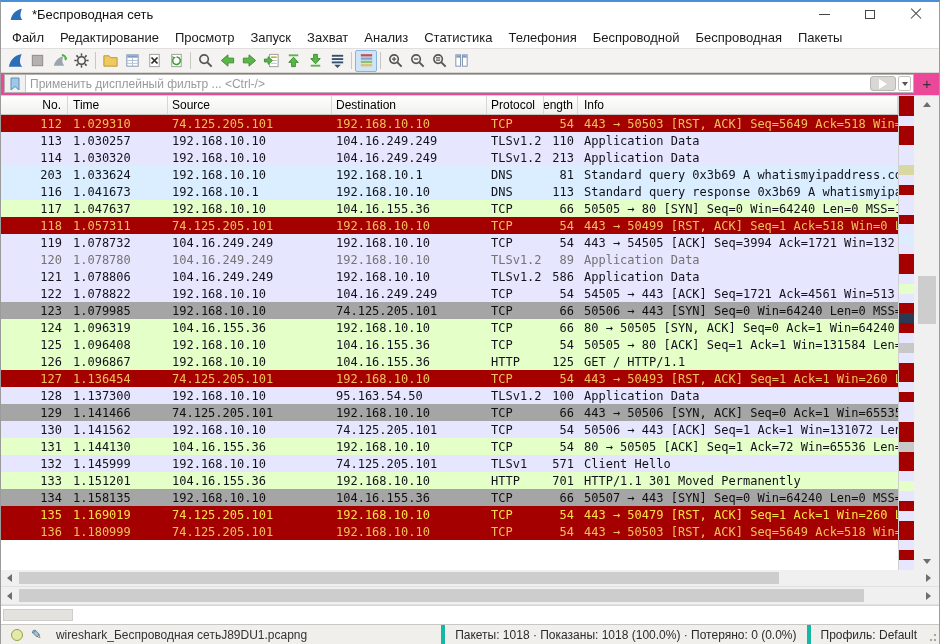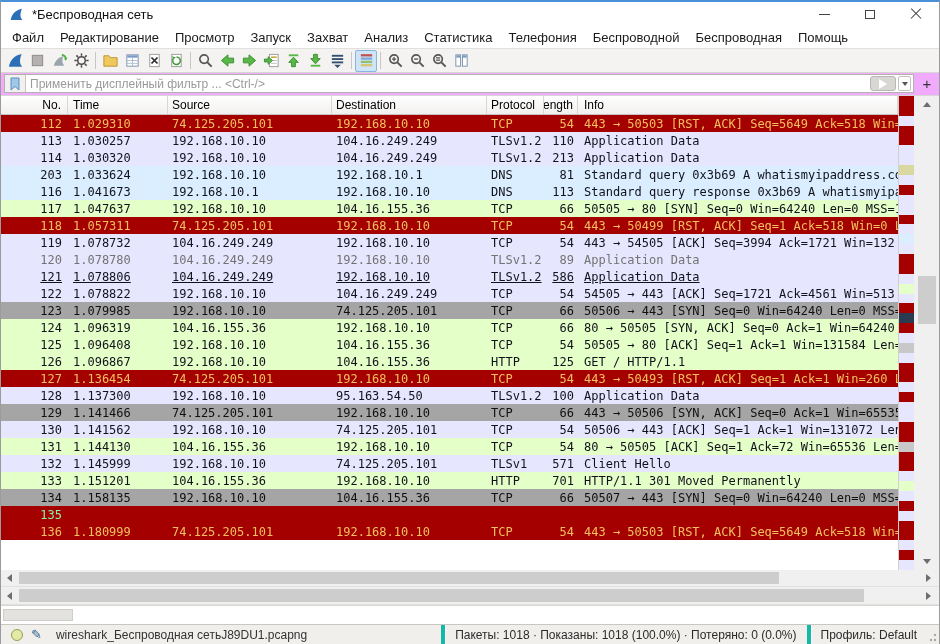--- a/index.html
+++ b/index.html
@@ -24,21 +24,21 @@
   
   .menubar { height:22px; flex:0 0 22px; display:flex; align-items:center; background:#fff; padding-left:3px; font-size:13px; color:#1a1a1a; }
   .menu-item { padding:2px 8px; cursor:default; }
   
   .toolbar { height:25px; flex:0 0 25px; background:#f4f3f1; border-top:1px solid #e2e0de; border-bottom:1px solid #d8d6d3; display:flex; align-items:center; padding-left:3px; }
   .tbtn { width:22px; height:22px; display:flex; align-items:center; justify-content:center; border:1px solid transparent; border-radius:2px; }
   .tbtn svg { width:17px; height:17px; }
   .tbtn.pressed { background:#cfe4f7; border-color:#84b6e0; }
   .tsep { width:1px; height:17px; background:#c9c7c4; margin:0 3px; }
   
-  .filterbar { height:23px; flex:0 0 23px; background:#f0abfc; display:flex; align-items:center; padding:1px 3px 2px 3px; border-bottom:1px solid #d8d6d3; }
+  .filterbar { height:23px; flex:0 0 23px; background:#ec4899; display:flex; align-items:center; padding:1px 3px 2px 3px; border-bottom:1px solid #d8d6d3; }
   .filter-box { flex:1; height:19px; background:#fff; border:1px solid #b4b2af; display:flex; align-items:center; }
   .bookmark-btn { width:21px; height:100%; background:#f2f1ef; border-right:1px solid #c9c7c4; display:flex; align-items:center; justify-content:center; }
   .bookmark-btn svg { width:12px; height:14px; }
   .filter-input { flex:1; border:none; outline:none; font-family:"Liberation Sans",sans-serif; font-size:12px; color:#222; padding:0 4px; height:15px; }
   .filter-input::placeholder { color:#9a9a9a; }
   .apply-btn { width:26px; height:15px; background:#d9d7d4; border:1px solid #b9b7b4; border-radius:3px; margin-right:2px; display:flex; align-items:center; justify-content:center; }
   .apply-arrow { width:0; height:0; border-left:8px solid #fff; border-top:5px solid transparent; border-bottom:5px solid transparent; }
   .filter-caret { width:13px; height:15px; border:1px solid #c5c3c0; border-radius:2px; margin-right:2px; display:flex; align-items:center; justify-content:center; }
   .caret-down { width:0;height:0;border-top:4px solid #555;border-left:3.5px solid transparent;border-right:3.5px solid transparent; }
   .plus-btn { width:18px; height:18px; margin-left:4px; font-size:15px; color:#333; display:flex; align-items:center; justify-content:center; }
@@ -234,21 +234,21 @@
       <span class="menu-item">Файл</span>
       <span class="menu-item">Редактирование</span>
       <span class="menu-item">Просмотр</span>
       <span class="menu-item">Запуск</span>
       <span class="menu-item">Захват</span>
       <span class="menu-item">Анализ</span>
       <span class="menu-item">Статистика</span>
       <span class="menu-item">Телефония</span>
       <span class="menu-item">Беспроводной</span>
       <span class="menu-item">Беспроводная</span>
-      <span class="menu-item">Помощь</span>
+      <span class="menu-item">Пакеты</span>
     </div>
 
   <div class="toolbar" id="toolbar">
       <span class="tbtn">
         <svg>
           <use href="#i-start-capture"></use>
         </svg>
       </span>
       <span class="tbtn">
         <svg>
@@ -383,35 +383,35 @@
       <div id="prows">
           <div class="prow" style="background: rgb(164, 0, 0); color: rgb(242, 192, 94);"><div class="cell c-no">112</div><div class="cell c-time">1.029310</div><div class="cell c-src">74.125.205.101</div><div class="cell c-dst">192.168.10.10</div><div class="cell c-proto">TCP</div><div class="cell c-len">54</div><div class="cell c-info">443 → 50503 [RST, ACK] Seq=5649 Ack=518 Win=0 Len=0</div></div>
           <div class="prow" style="background: rgb(231, 230, 255); color: rgb(18, 18, 28);"><div class="cell c-no">113</div><div class="cell c-time">1.030257</div><div class="cell c-src">192.168.10.10</div><div class="cell c-dst">104.16.249.249</div><div class="cell c-proto">TLSv1.2</div><div class="cell c-len">110</div><div class="cell c-info">Application Data</div></div>
           <div class="prow" style="background: rgb(231, 230, 255); color: rgb(18, 18, 28);"><div class="cell c-no">114</div><div class="cell c-time">1.030320</div><div class="cell c-src">192.168.10.10</div><div class="cell c-dst">104.16.249.249</div><div class="cell c-proto">TLSv1.2</div><div class="cell c-len">213</div><div class="cell c-info">Application Data</div></div>
           <div class="prow" style="background: rgb(218, 238, 255); color: rgb(18, 18, 28);"><div class="cell c-no">203</div><div class="cell c-time">1.033624</div><div class="cell c-src">192.168.10.10</div><div class="cell c-dst">192.168.10.1</div><div class="cell c-proto">DNS</div><div class="cell c-len">81</div><div class="cell c-info">Standard query 0x3b69 A whatismyipaddress.com</div></div>
           <div class="prow" style="background: rgb(218, 238, 255); color: rgb(18, 18, 28);"><div class="cell c-no">116</div><div class="cell c-time">1.041673</div><div class="cell c-src">192.168.10.1</div><div class="cell c-dst">192.168.10.10</div><div class="cell c-proto">DNS</div><div class="cell c-len">113</div><div class="cell c-info">Standard query response 0x3b69 A whatismyipaddress.com</div></div>
           <div class="prow" style="background: rgb(228, 255, 199); color: rgb(18, 18, 28);"><div class="cell c-no">117</div><div class="cell c-time">1.047637</div><div class="cell c-src">192.168.10.10</div><div class="cell c-dst">104.16.155.36</div><div class="cell c-proto">TCP</div><div class="cell c-len">66</div><div class="cell c-info">50505 → 80 [SYN] Seq=0 Win=64240 Len=0 MSS=1460 WS=256</div></div>
           <div class="prow" style="background: rgb(164, 0, 0); color: rgb(242, 192, 94);"><div class="cell c-no">118</div><div class="cell c-time">1.057311</div><div class="cell c-src">74.125.205.101</div><div class="cell c-dst">192.168.10.10</div><div class="cell c-proto">TCP</div><div class="cell c-len">54</div><div class="cell c-info">443 → 50499 [RST, ACK] Seq=1 Ack=518 Win=0 Len=0</div></div>
           <div class="prow" style="background: rgb(231, 230, 255); color: rgb(18, 18, 28);"><div class="cell c-no">119</div><div class="cell c-time">1.078732</div><div class="cell c-src">104.16.249.249</div><div class="cell c-dst">192.168.10.10</div><div class="cell c-proto">TCP</div><div class="cell c-len">54</div><div class="cell c-info">443 → 54505 [ACK] Seq=3994 Ack=1721 Win=132 Len=0</div></div>
           <div class="prow" style="background: rgb(231, 230, 255); color: #737373;"><div class="cell c-no">120</div><div class="cell c-time">1.078780</div><div class="cell c-src">104.16.249.249</div><div class="cell c-dst">192.168.10.10</div><div class="cell c-proto">TLSv1.2</div><div class="cell c-len">89</div><div class="cell c-info">Application Data</div></div>
-          <div class="prow" style="background: rgb(231, 230, 255); color: rgb(18, 18, 28); text-decoration: underline;"><div class="cell c-no">121</div><div class="cell c-time">1.078806</div><div class="cell c-src">104.16.249.249</div><div class="cell c-dst">192.168.10.10</div><div class="cell c-proto">TLSv1.2</div><div class="cell c-len">586</div><div class="cell c-info">Application Data</div></div>
+          <div class="prow" style="background: rgb(231, 230, 255); color: rgb(18, 18, 28);"><div class="cell c-no">121</div><div class="cell c-time">1.078806</div><div class="cell c-src">104.16.249.249</div><div class="cell c-dst">192.168.10.10</div><div class="cell c-proto">TLSv1.2</div><div class="cell c-len">586</div><div class="cell c-info">Application Data</div></div>
           <div class="prow" style="background: rgb(231, 230, 255); color: rgb(18, 18, 28);"><div class="cell c-no">122</div><div class="cell c-time">1.078822</div><div class="cell c-src">192.168.10.10</div><div class="cell c-dst">104.16.249.249</div><div class="cell c-proto">TCP</div><div class="cell c-len">54</div><div class="cell c-info">54505 → 443 [ACK] Seq=1721 Ack=4561 Win=513 Len=0</div></div>
           <div class="prow" style="background: rgb(165, 165, 165); color: rgb(16, 16, 16);"><div class="cell c-no">123</div><div class="cell c-time">1.079985</div><div class="cell c-src">192.168.10.10</div><div class="cell c-dst">74.125.205.101</div><div class="cell c-proto">TCP</div><div class="cell c-len">66</div><div class="cell c-info">50506 → 443 [SYN] Seq=0 Win=64240 Len=0 MSS=1460 WS=256</div></div>
           <div class="prow" style="background: rgb(228, 255, 199); color: rgb(18, 18, 28);"><div class="cell c-no">124</div><div class="cell c-time">1.096319</div><div class="cell c-src">104.16.155.36</div><div class="cell c-dst">192.168.10.10</div><div class="cell c-proto">TCP</div><div class="cell c-len">66</div><div class="cell c-info">80 → 50505 [SYN, ACK] Seq=0 Ack=1 Win=64240 Len=0 MSS=1460</div></div>
           <div class="prow" style="background: rgb(228, 255, 199); color: rgb(18, 18, 28);"><div class="cell c-no">125</div><div class="cell c-time">1.096408</div><div class="cell c-src">192.168.10.10</div><div class="cell c-dst">104.16.155.36</div><div class="cell c-proto">TCP</div><div class="cell c-len">54</div><div class="cell c-info">50505 → 80 [ACK] Seq=1 Ack=1 Win=131584 Len=0</div></div>
           <div class="prow" style="background: rgb(228, 255, 199); color: rgb(18, 18, 28);"><div class="cell c-no">126</div><div class="cell c-time">1.096867</div><div class="cell c-src">192.168.10.10</div><div class="cell c-dst">104.16.155.36</div><div class="cell c-proto">HTTP</div><div class="cell c-len">125</div><div class="cell c-info">GET / HTTP/1.1</div></div>
           <div class="prow" style="background: rgb(164, 0, 0); color: rgb(242, 192, 94);"><div class="cell c-no">127</div><div class="cell c-time">1.136454</div><div class="cell c-src">74.125.205.101</div><div class="cell c-dst">192.168.10.10</div><div class="cell c-proto">TCP</div><div class="cell c-len">54</div><div class="cell c-info">443 → 50493 [RST, ACK] Seq=1 Ack=1 Win=260 Len=0</div></div>
           <div class="prow" style="background: rgb(231, 230, 255); color: rgb(18, 18, 28);"><div class="cell c-no">128</div><div class="cell c-time">1.137300</div><div class="cell c-src">192.168.10.10</div><div class="cell c-dst">95.163.54.50</div><div class="cell c-proto">TLSv1.2</div><div class="cell c-len">100</div><div class="cell c-info">Application Data</div></div>
           <div class="prow" style="background: rgb(165, 165, 165); color: rgb(16, 16, 16);"><div class="cell c-no">129</div><div class="cell c-time">1.141466</div><div class="cell c-src">74.125.205.101</div><div class="cell c-dst">192.168.10.10</div><div class="cell c-proto">TCP</div><div class="cell c-len">66</div><div class="cell c-info">443 → 50506 [SYN, ACK] Seq=0 Ack=1 Win=65535 Len=0</div></div>
           <div class="prow" style="background: rgb(231, 230, 255); color: rgb(18, 18, 28);"><div class="cell c-no">130</div><div class="cell c-time">1.141562</div><div class="cell c-src">192.168.10.10</div><div class="cell c-dst">74.125.205.101</div><div class="cell c-proto">TCP</div><div class="cell c-len">54</div><div class="cell c-info">50506 → 443 [ACK] Seq=1 Ack=1 Win=131072 Len=0</div></div>
           <div class="prow" style="background: rgb(228, 255, 199); color: rgb(18, 18, 28);"><div class="cell c-no">131</div><div class="cell c-time">1.144130</div><div class="cell c-src">104.16.155.36</div><div class="cell c-dst">192.168.10.10</div><div class="cell c-proto">TCP</div><div class="cell c-len">54</div><div class="cell c-info">80 → 50505 [ACK] Seq=1 Ack=72 Win=65536 Len=0</div></div>
           <div class="prow" style="background: rgb(231, 230, 255); color: rgb(18, 18, 28);"><div class="cell c-no">132</div><div class="cell c-time">1.145999</div><div class="cell c-src">192.168.10.10</div><div class="cell c-dst">74.125.205.101</div><div class="cell c-proto">TLSv1</div><div class="cell c-len">571</div><div class="cell c-info">Client Hello</div></div>
           <div class="prow" style="background: rgb(228, 255, 199); color: rgb(18, 18, 28); justify-content: center;"><div class="cell c-no">133</div><div class="cell c-time">1.151201</div><div class="cell c-src">104.16.155.36</div><div class="cell c-dst">192.168.10.10</div><div class="cell c-proto">HTTP</div><div class="cell c-len">701</div><div class="cell c-info">HTTP/1.1 301 Moved Permanently</div></div>
           <div class="prow" style="background: rgb(165, 165, 165); color: rgb(16, 16, 16);"><div class="cell c-no">134</div><div class="cell c-time">1.158135</div><div class="cell c-src">192.168.10.10</div><div class="cell c-dst">104.16.155.36</div><div class="cell c-proto">TCP</div><div class="cell c-len">66</div><div class="cell c-info">50507 → 443 [SYN] Seq=0 Win=64240 Len=0 MSS=1460 WS=256</div></div>
-          <div class="prow" style="background: rgb(164, 0, 0); color: #86efac; flex-direction: column;"><div class="cell c-no">135</div><div class="cell c-time">1.169019</div><div class="cell c-src">74.125.205.101</div><div class="cell c-dst">192.168.10.10</div><div class="cell c-proto">TCP</div><div class="cell c-len">54</div><div class="cell c-info">443 → 50479 [RST, ACK] Seq=1 Ack=1 Win=260 Len=0</div></div>
+          <div class="prow" style="background: rgb(164, 0, 0); color: #fde047;"><div class="cell c-no">135</div><div class="cell c-time">1.169019</div><div class="cell c-src">74.125.205.101</div><div class="cell c-dst">192.168.10.10</div><div class="cell c-proto">TCP</div><div class="cell c-len">54</div><div class="cell c-info">443 → 50479 [RST, ACK] Seq=1 Ack=1 Win=260 Len=0</div></div>
           <div class="prow" style="background: rgb(164, 0, 0); color: rgb(242, 192, 94);"><div class="cell c-no">136</div><div class="cell c-time">1.180999</div><div class="cell c-src">74.125.205.101</div><div class="cell c-dst">192.168.10.10</div><div class="cell c-proto">TCP</div><div class="cell c-len">54</div><div class="cell c-info">443 → 50503 [RST, ACK] Seq=5649 Ack=518 Win=0 Len=0</div></div>
         </div>
     </div>
     <div class="minimap" id="minimap">
         <div class="stripe" style="background: rgb(164, 0, 0);"></div>
         <div class="stripe" style="background: rgb(164, 0, 0);"></div>
         <div class="stripe" style="background: rgb(231, 230, 255);"></div>
         <div class="stripe" style="background: rgb(164, 0, 0);"></div>
         <div class="stripe" style="background: rgb(164, 0, 0);"></div>
         <div class="stripe" style="background: rgb(231, 230, 255);"></div>

